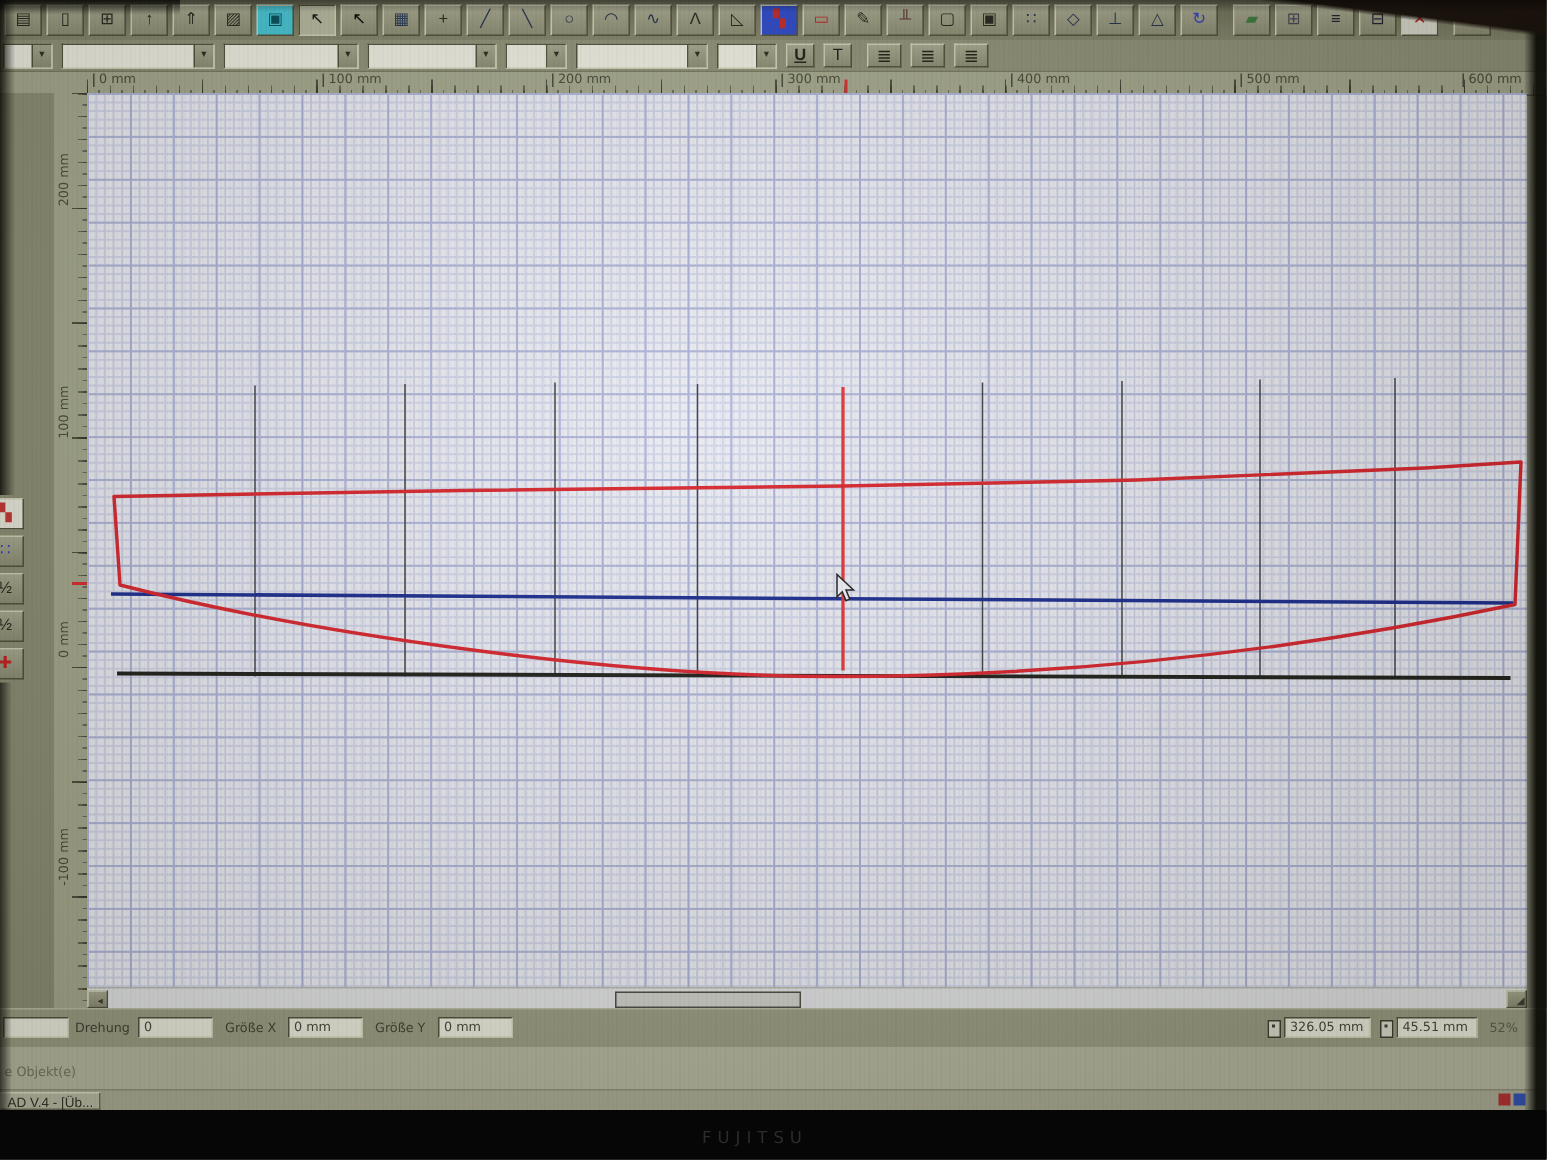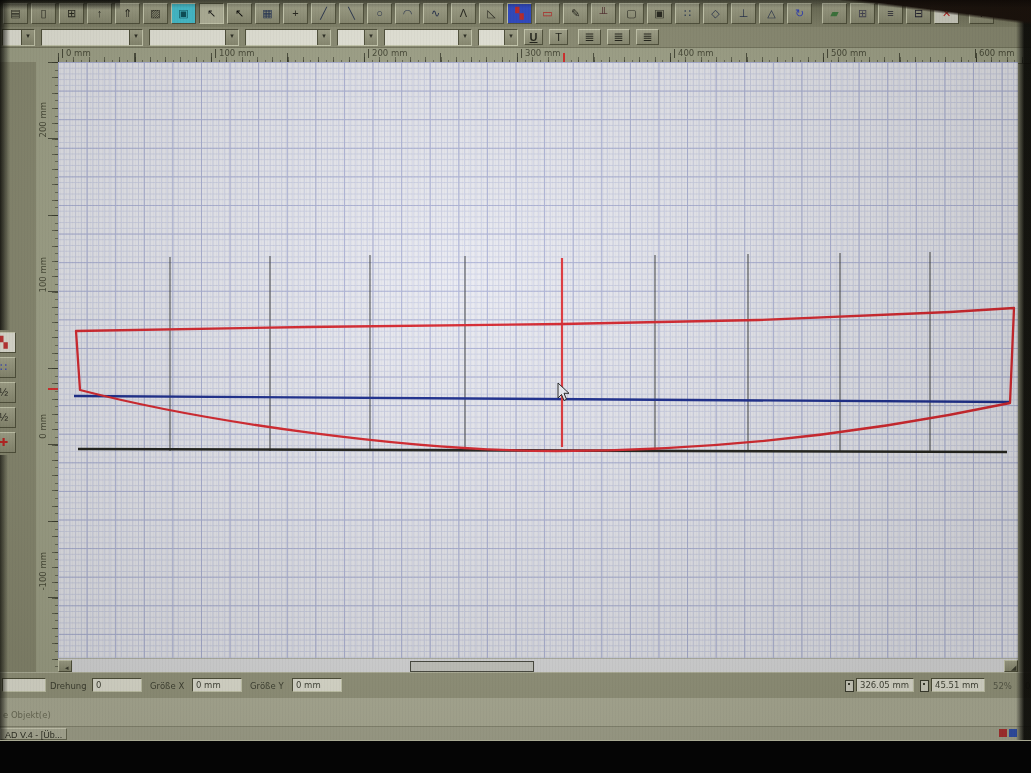--- a/index.html
+++ b/index.html
@@ -281,13 +281,16 @@
     </div>
 
     <div class="ov ov-tl"></div>
     <div class="ov ov-l1"></div>
     <div class="ov ov-l2"></div>
     <div class="ov ov-r"></div>
     <div class="ov ov-tr"></div>
     <div class="ov vignette"></div>
   </div>
 
+  <div class="bezel">
+    <span class="brand">FUJITSU</span>
+  </div>
 </div>
 
 </body></html>

